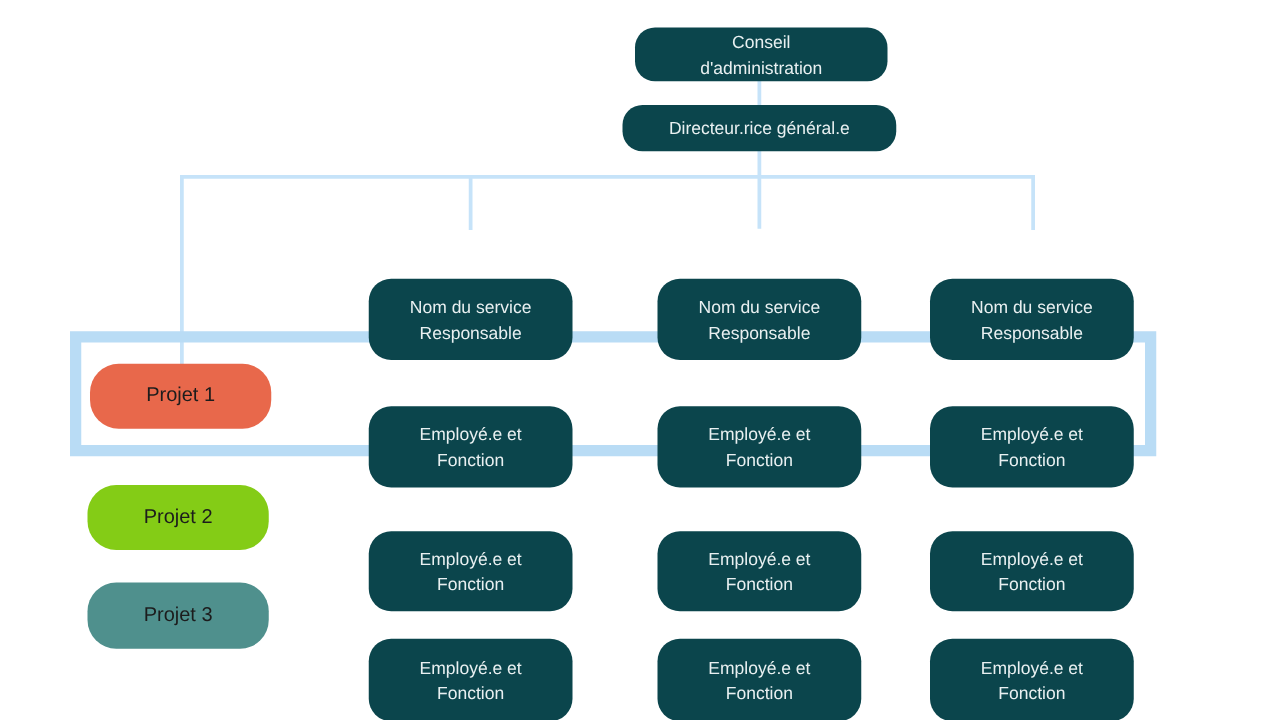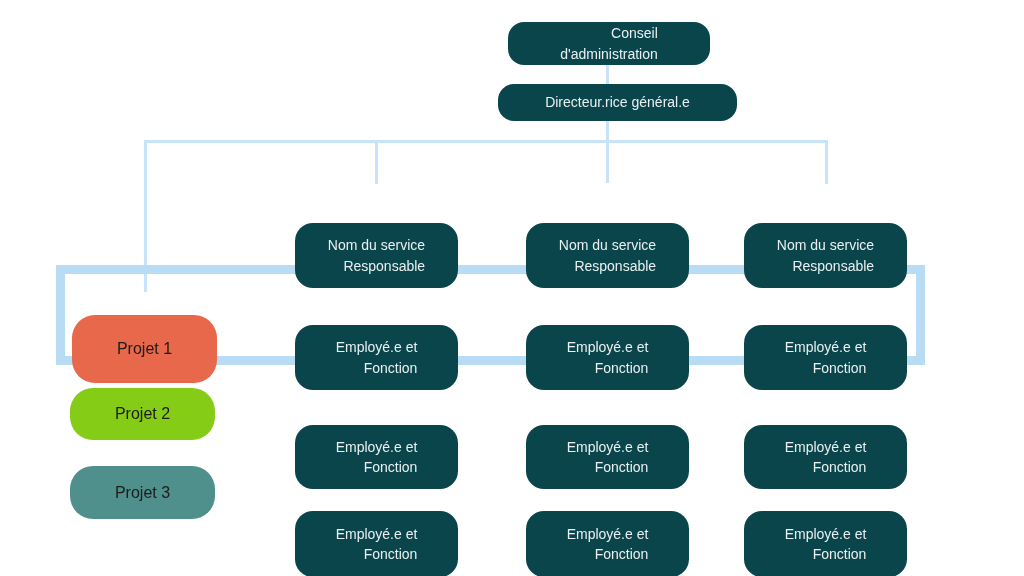--- a/index.html
+++ b/index.html
@@ -30,21 +30,21 @@
     border: 9px solid #b9dcf5;
     box-sizing: border-box;
     background: transparent;
   }
   .node {
     position: absolute;
     z-index: 3;
     display: flex;
     align-items: center;
     justify-content: center;
-    text-align: right;
+    text-align: center;
     white-space: pre-line;
     box-sizing: border-box;
   }
   .node.dark {
     color: #e9f0f1;
     font-size: 14px;
     line-height: 1.45;
     border-radius: 16px;
   }
   .node.small-round { border-radius: 18px; margin-top: 40px; }
@@ -76,21 +76,21 @@
 
   <div class="line v" style="left: 375px; top: 449px; height: 22px; background-color: rgb(198, 227, 249);"></div>
   <div class="line v" style="left: 606px; top: 449px; height: 22px; background-color: rgb(198, 227, 249);"></div>
   <div class="line v" style="left: 825px; top: 449px; height: 22px; background-color: rgb(198, 227, 249);"></div>
 
   <div class="highlight-frame" style="border-color: rgb(185, 220, 245);"></div>
 
   <div class="node dark" style="left: 508px; top: 22px; width: 202px; height: 43px; background-color: rgb(11, 69, 76);">Conseil
 d'administration</div>
 
-  <div class="node dark" style="left: 498px; top: 84px; width: 239px; height: 37px; background-color: rgb(11, 69, 76);">Directeur.rice général.e</div>
+  <div class="node dark" style="left: 498px; top: 84px; width: 219px; height: 37px; background-color: rgb(11, 69, 76);">Directeur.rice général.e</div>
 
   <div class="node dark small-round" style="left: 295px; top: 183px; width: 163px; height: 65px; background-color: rgb(11, 69, 76);">Nom du service
 Responsable</div>
   <div class="node dark small-round" style="left: 526px; top: 183px; width: 163px; height: 65px; background-color: rgb(11, 69, 76);">Nom du service
 Responsable</div>
   <div class="node dark small-round" style="left: 744px; top: 183px; width: 163px; height: 65px; background-color: rgb(11, 69, 76);">Nom du service
 Responsable</div>
 
   <div class="node dark small-round" style="left: 295px; top: 285px; width: 163px; height: 65px; background-color: rgb(11, 69, 76);">Employé.e et
 Fonction</div>
@@ -106,17 +106,17 @@
   <div class="node dark small-round" style="left: 744px; top: 385px; width: 163px; height: 64px; background-color: rgb(11, 69, 76);">Employé.e et
 Fonction</div>
 
   <div class="node dark small-round" style="left: 295px; top: 471px; width: 163px; height: 66px; background-color: rgb(11, 69, 76);">Employé.e et
 Fonction</div>
   <div class="node dark small-round" style="left: 526px; top: 471px; width: 163px; height: 66px; background-color: rgb(11, 69, 76);">Employé.e et
 Fonction</div>
   <div class="node dark small-round" style="left: 744px; top: 471px; width: 163px; height: 66px; background-color: rgb(11, 69, 76);">Employé.e et
 Fonction</div>
 
-  <div class="node project" style="left: 72px; top: 291px; width: 145px; height: 68px; background-color: rgb(232, 104, 75); margin-top: 24px;">Projet 1</div>
+  <div class="node project" style="left: 72px; top: 291px; width: 145px; height: 52px; background-color: rgb(232, 104, 75);">Projet 1</div>
   <div class="node project" style="left: 70px; top: 388px; width: 145px; height: 52px; background-color: #84cc16;">Projet 2</div>
   <div class="node project" style="left: 70px; top: 466px; width: 145px; height: 53px; background-color: rgb(79, 144, 141);">Projet 3</div>
 
 </div>
 
 </body></html>

